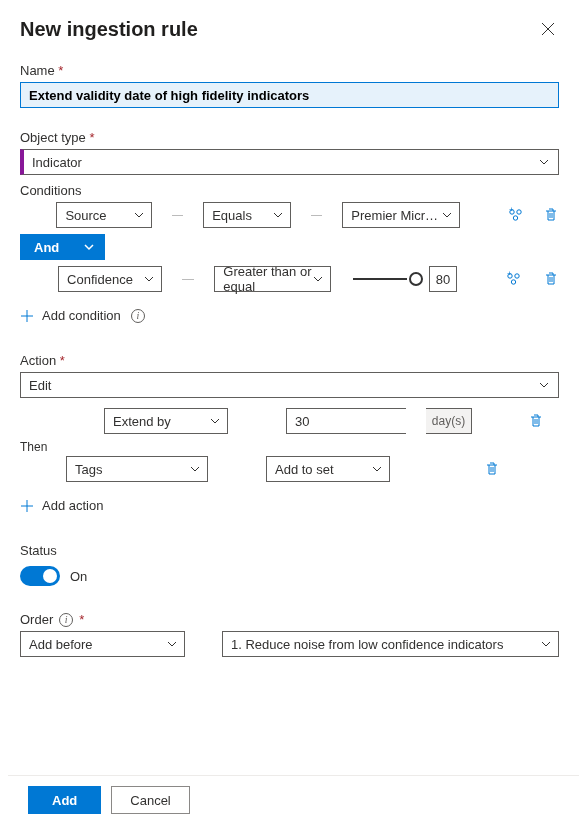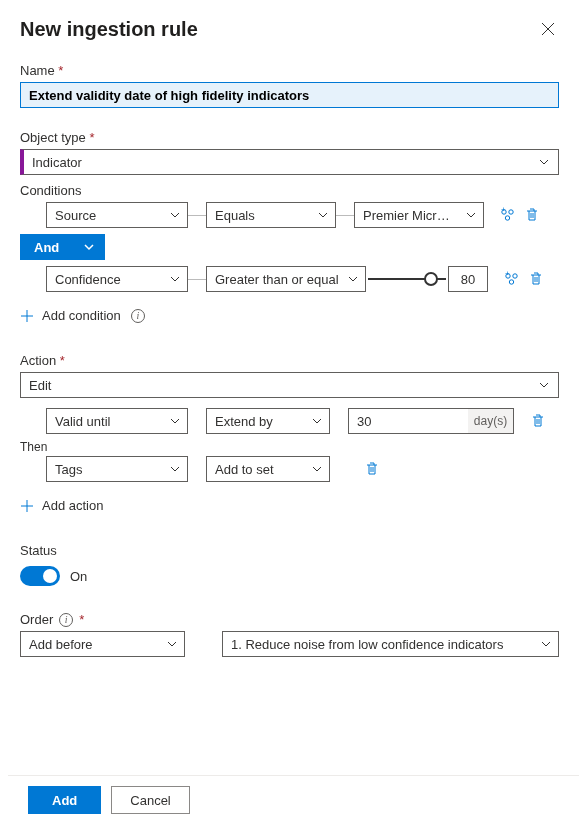--- a/index.html
+++ b/index.html
@@ -68,20 +68,21 @@
   .chev svg { display:block; }
   .conditions-label {
     font-size: 13px;
     margin-top: 8px;
     margin-bottom: 4px;
   }
   .cond-row, .action-row {
     display: flex;
     align-items: flex-start;
     margin-top: 4px;
+    gap: 20px;
   }
   .spacer { width: 26px; }
   .spacer-sm { width: 12px; }
   .link { width: 18px; height:1px; border-top:1px solid #bbb; align-self:center; }
   .mini-combo {
     height: 26px;
     border: 1px solid #605e5c;
     display: flex;
     align-items: center;
     justify-content: space-between;
@@ -326,28 +327,20 @@
     <span>Edit</span>
     <span class="chev">
         <svg width="12" height="12" viewBox="0 0 12 12">
           <path d="M2 4 L6 8 L10 4" stroke="#323130" fill="none" stroke-width="1"></path>
         </svg>
       </span>
   </div>
 
   <div class="action-row" style="margin-top:10px;">
     <div class="spacer"></div>
-    <div class="mini-combo w140">
-      <span>Valid until</span>
-      <span class="chev">
-          <svg width="12" height="12" viewBox="0 0 12 12">
-            <path d="M2 4 L6 8 L10 4" stroke="#323130" fill="none" stroke-width="1"></path>
-          </svg>
-        </span>
-    </div>
     <div style="width:18px;"></div>
     <div class="mini-combo w120">
       <span>Extend by</span>
       <span class="chev">
           <svg width="12" height="12" viewBox="0 0 12 12">
             <path d="M2 4 L6 8 L10 4" stroke="#323130" fill="none" stroke-width="1"></path>
           </svg>
         </span>
     </div>
     <div style="width:18px;"></div>

